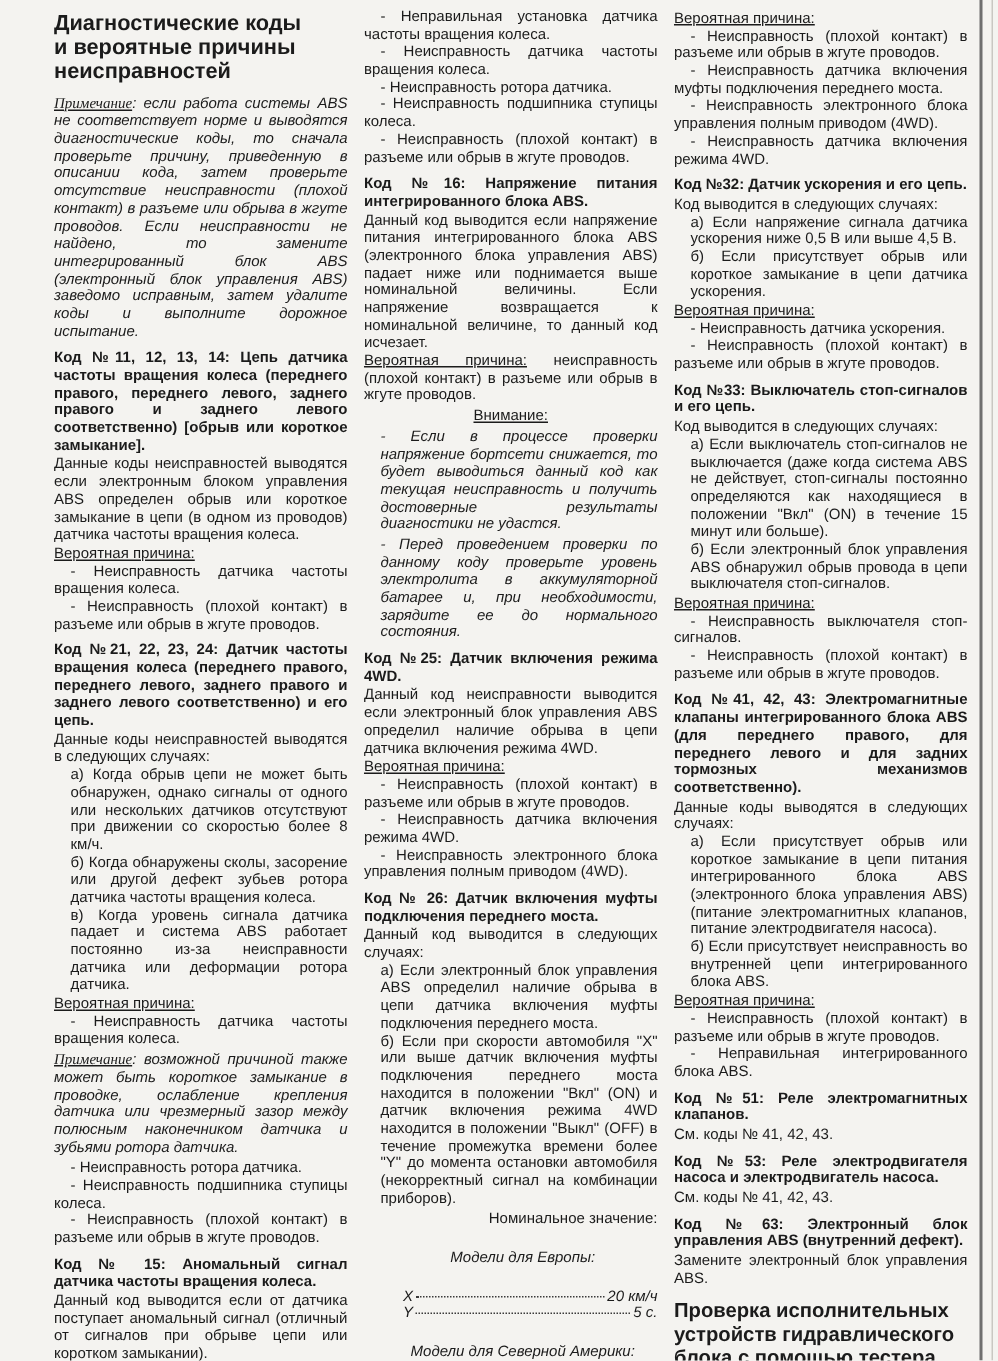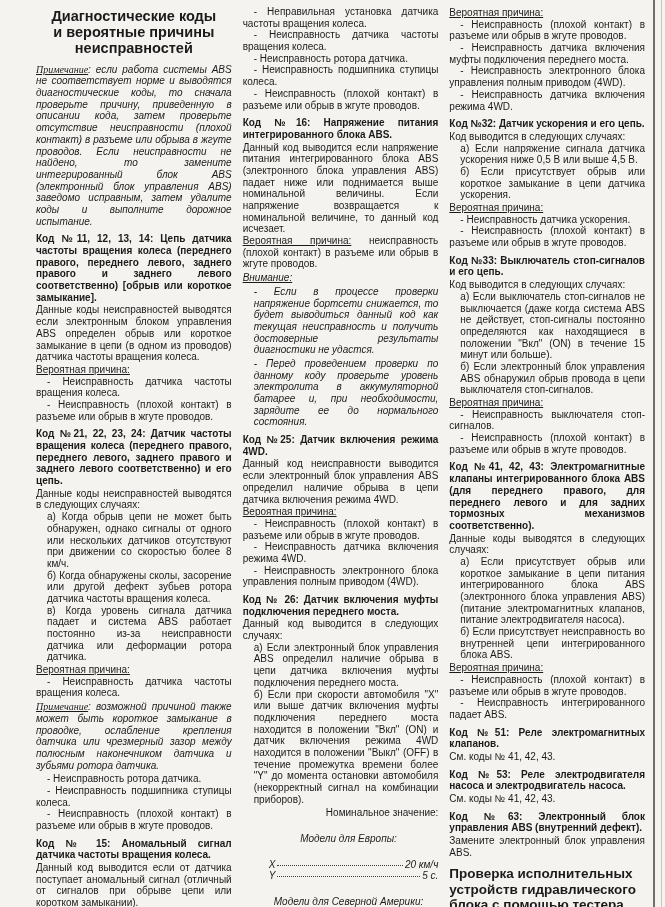--- a/index.html
+++ b/index.html
@@ -23,34 +23,34 @@
     position:absolute;top:0;right:10px;width:2px;height:100%;
     background:#6f6f6f;
   }
   .page-edge-line2{
     position:absolute;top:0;right:3px;width:1px;height:100%;
     background:#c9c7c2;
   }
   .col{font-size:10px;line-height:1.17;text-align:justify;}
   .doc-title{
     font-size:14.5px;font-weight:bold;line-height:1.12;
-    margin:2px 0 7px 0;text-align:center;white-space:pre-line;
+    margin:2px 0 7px 0;text-align:left;white-space:pre-line;
   }
   .section-title{
     font-size:13.5px;font-weight:bold;line-height:1.12;
     margin:8px 0 3px 0;text-align:left;white-space:pre-line;
   }
   .code-head{font-weight:bold;font-size:10px;margin:6px 0 1px 0;}
   .para{margin:0;}
   .li{margin:0;text-indent:11px;}
   .li-ind{margin:0;padding-left:11px;}
   .cause{margin:1px 0 0 0;text-decoration:underline;text-align:left;}
   .note{margin:2px 0;font-style:italic;}
   .note .lbl{text-decoration:underline;font-family:Liberation Serif, serif;}
-  .attn{margin:2px 0 0 0;font-style:italic;text-decoration:underline;text-align:left;}
+  .attn{margin:2px 0 0 0;text-decoration:underline;text-align:center;}
   .cause-inline .lbl{text-decoration:underline;}
   .nom{margin:2px 0 0 0;padding-left:8px;text-align:right;}
   .nom2{margin:14px;font-style:italic;padding-left:16px;text-align:center;}
   .dot-row{
     display:flex;align-items:baseline;font-style:italic;
     padding-left:26px;margin:0;
   }
   .dot-fill{flex:1;border-bottom:1.5px dotted #3a3a3a;margin:0 2px;transform:translateY(-2px);}
   p{margin:0;}
 </style>
@@ -148,21 +148,21 @@
       <p class="li-ind">б) Если электронный блок управления ABS обнаружил обрыв провода в цепи выключателя стоп-сигналов.</p>
       <p class="cause">Вероятная причина:</p>
       <p class="li">- Неисправность выключателя стоп-сигналов.</p>
       <p class="li">- Неисправность (плохой контакт) в разъеме или обрыв в жгуте проводов.</p>
       <p class="code-head">Код №41, 42, 43: Электромагнитные клапаны интегрированного блока ABS (для переднего правого, для переднего левого и для задних тормозных механизмов соответственно).</p>
       <p class="para">Данные коды выводятся в следующих случаях:</p>
       <p class="li-ind">а) Если присутствует обрыв или короткое замыкание в цепи питания интегрированного блока ABS (электронного блока управления ABS) (питание электромагнитных клапанов, питание электродвигателя насоса).</p>
       <p class="li-ind">б) Если присутствует неисправность во внутренней цепи интегрированного блока ABS.</p>
       <p class="cause">Вероятная причина:</p>
       <p class="li">- Неисправность (плохой контакт) в разъеме или обрыв в жгуте проводов.</p>
-      <p class="li">- Неисправность интегрированного падает ABS.</p>
+      <p class="li">- Неправильная интегрированного блока ABS.</p>
       <p class="code-head">Код №51: Реле электромагнитных клапанов.</p>
       <p class="para">См. коды № 41, 42, 43.</p>
       <p class="code-head">Код №53: Реле электродвигателя насоса и электродвигатель насоса.</p>
       <p class="para">См. коды № 41, 42, 43.</p>
       <p class="code-head">Код №63: Электронный блок управления ABS (внутренний дефект).</p>
       <p class="para">Замените электронный блок управления ABS.</p>
       <p class="section-title">Проверка исполнительных
 устройств гидравлического
 блока с помощью тестера</p>
     </div>

